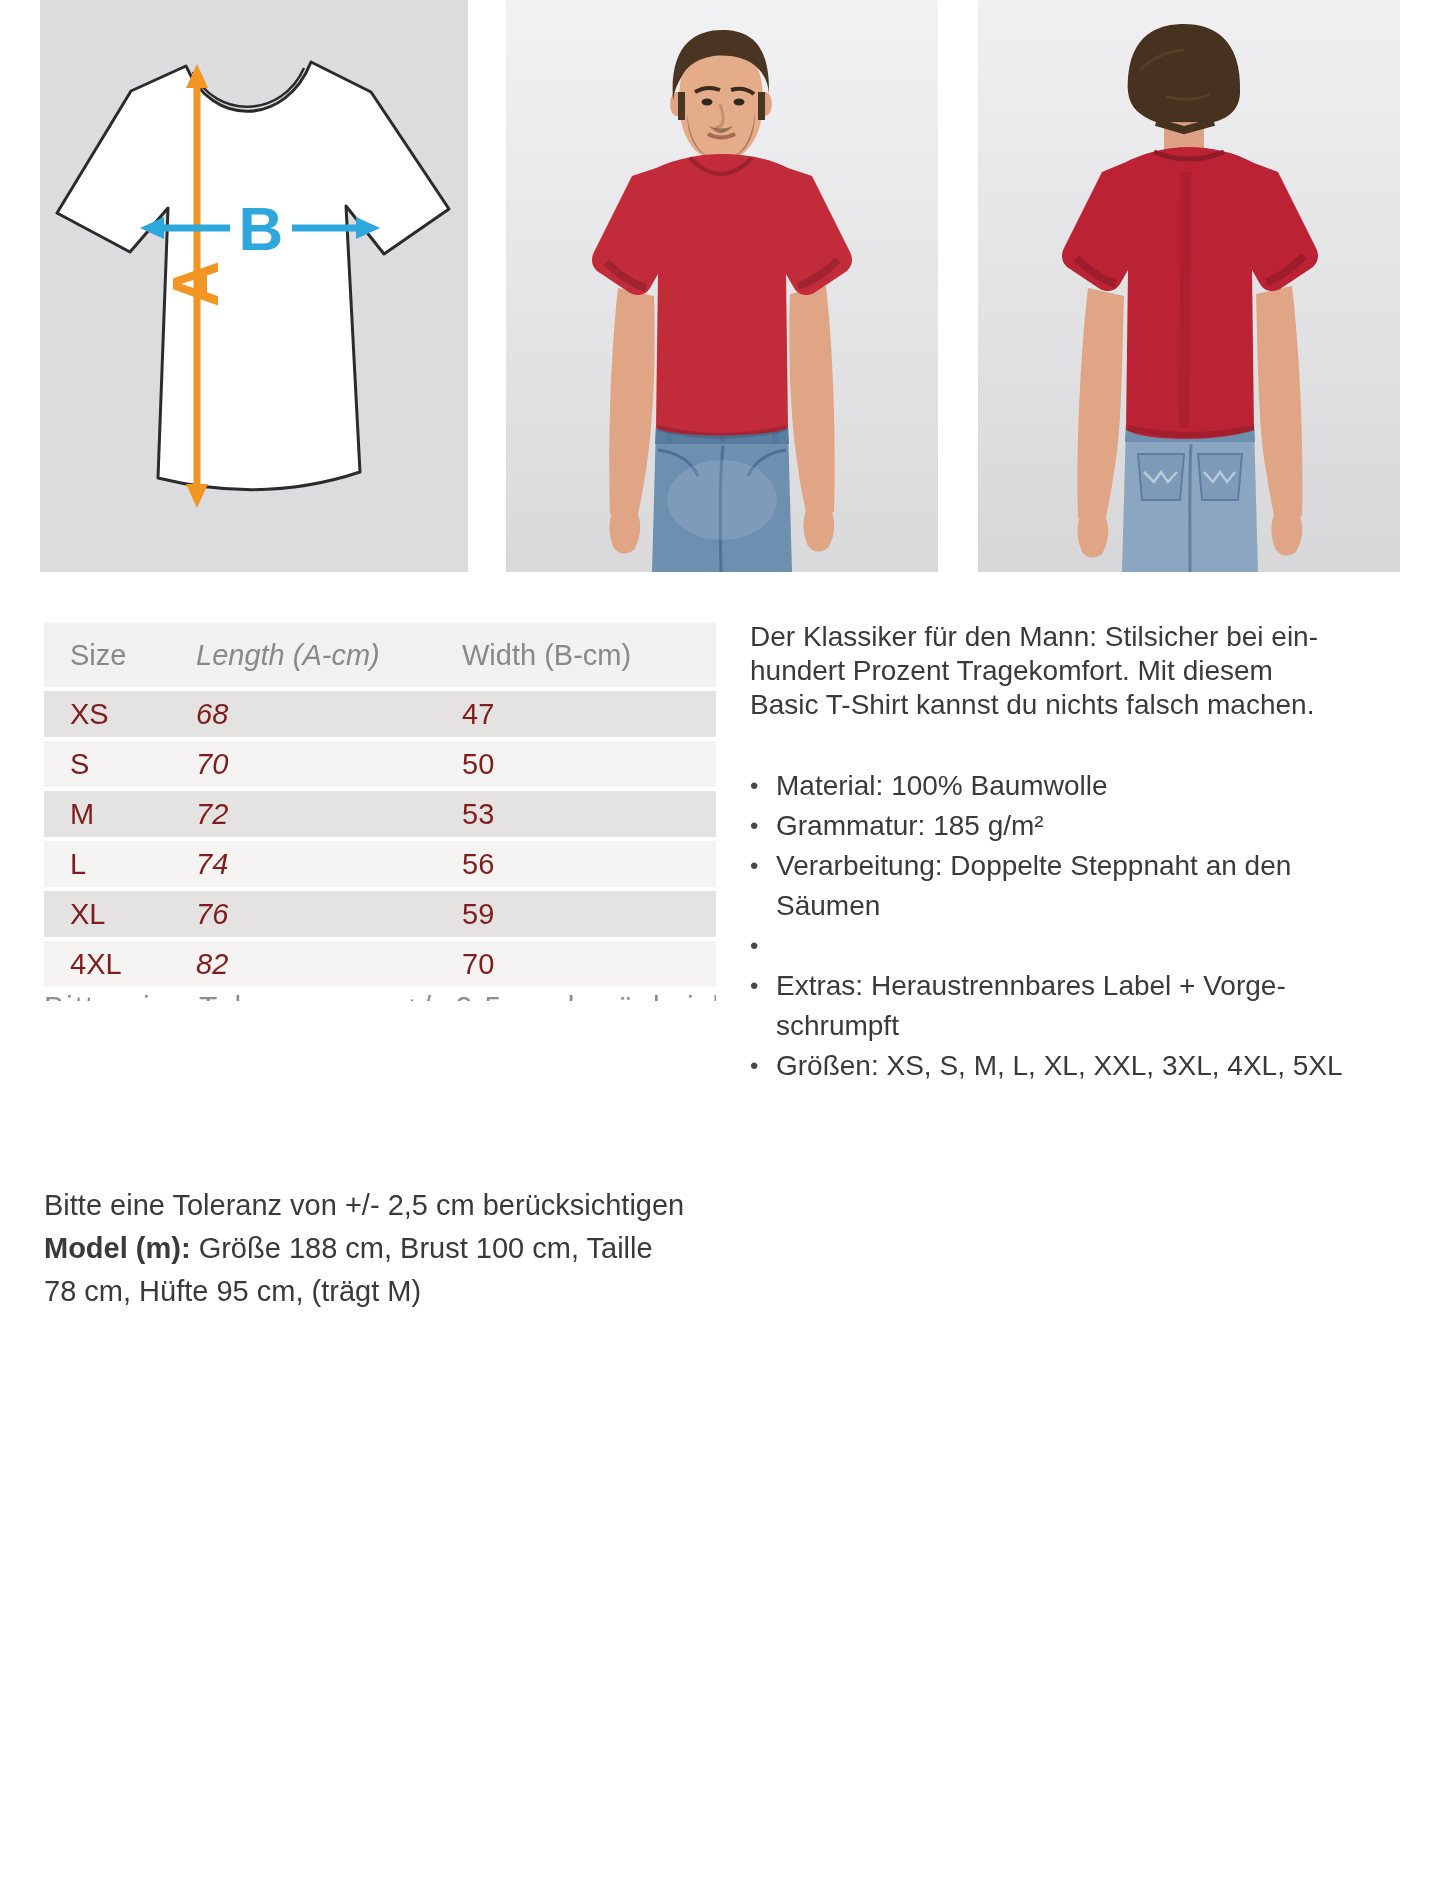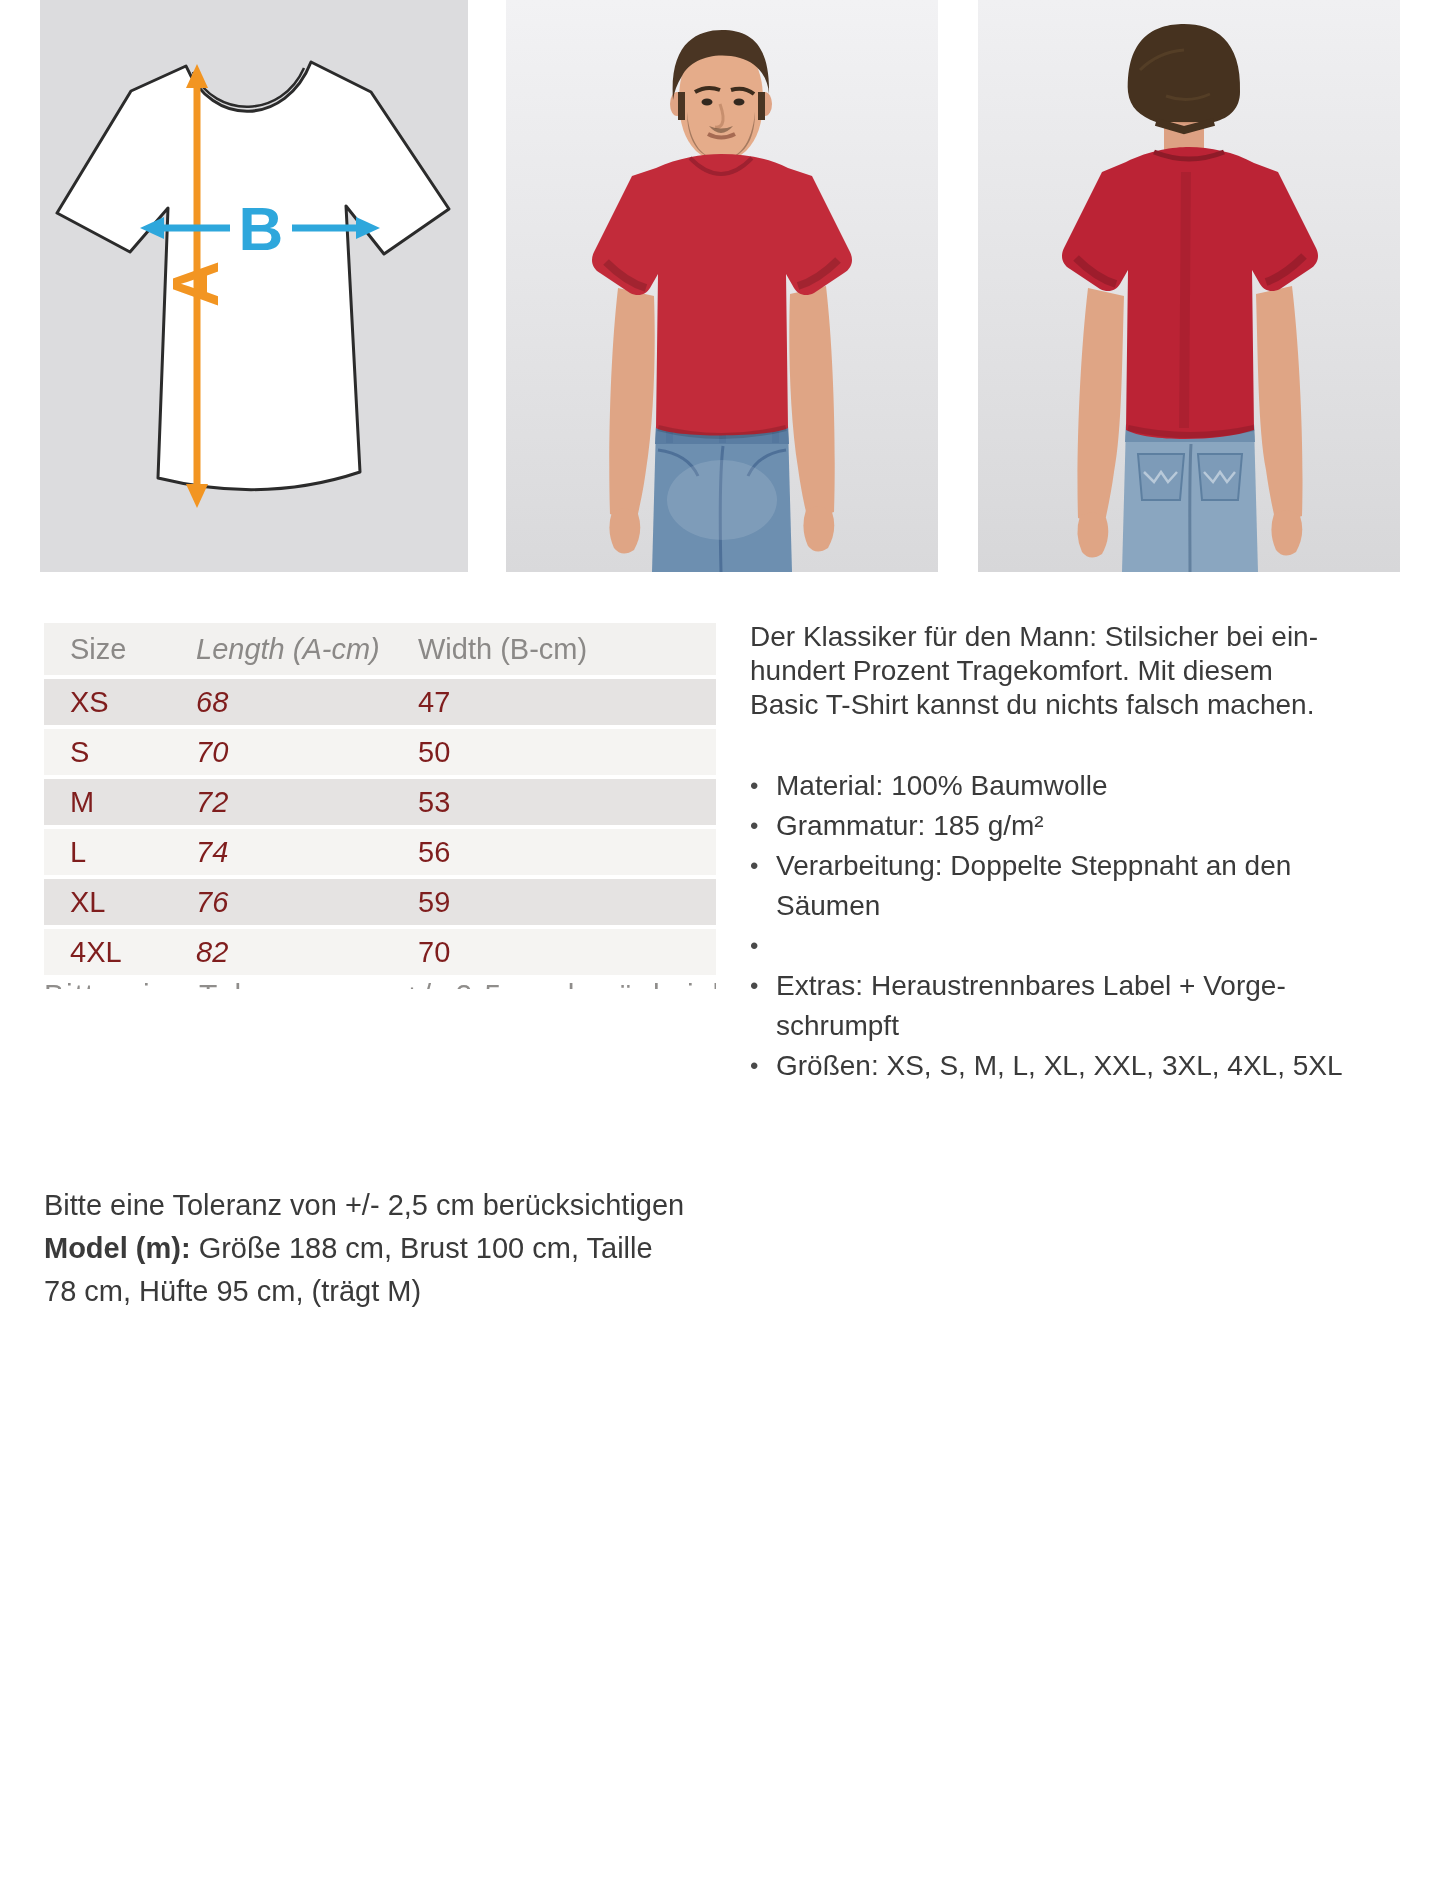--- a/index.html
+++ b/index.html
@@ -8,29 +8,29 @@
 
   
   .img{position:absolute;top:0;margin:0;}
   .img svg{display:block;}
   #img-diagram{left:40px;}
   #img-front{left:506px;}
   #img-back{left:978px;}
 
   
   .size-table{position:absolute;left:44px;top:623px;width:672px;}
-  .t-head{height:52px;background:#f2f1ef;display:flex;align-items:center;
+  .t-head{height:64px;background:#f2f1ef;display:flex;align-items:center;
           color:#8b8987;font-size:29px;}
   .t-row{height:46px;margin-top:4px;display:flex;align-items:center;
          font-size:29px;color:#7f1d1d;}
   .t-body .t-row:nth-child(odd){background:#e5e3e2;}
   .t-body .t-row:nth-child(even){background:#f5f4f2;}
   .c1{width:152px;padding-left:26px;box-sizing:border-box;}
   .c2{width:222px;font-style:italic;}
-  .c3{flex:1;}
+  .c3{flex:1;margin-left:44px;}
   .clipped-strip{height:9px;margin-top:5px;overflow:hidden;color:#8f8d8b;
                  font-size:30px;letter-spacing:2px;line-height:36px;}
   .clipped-strip span{display:block;margin-top:-3px;white-space:nowrap;}
 
   
   .description{position:absolute;left:750px;top:620px;width:700px;color:#3a3a3a;}
   .intro{margin:0;font-size:28px;line-height:34px;white-space:pre-line;}
   .bullets{list-style:none;margin:44px 0 0 0;padding:0;font-size:28px;line-height:40px;}
   .bullet{display:flex;}
   .dot{flex:none;width:26px;color:#4a4a4a;font-size:24px;}

